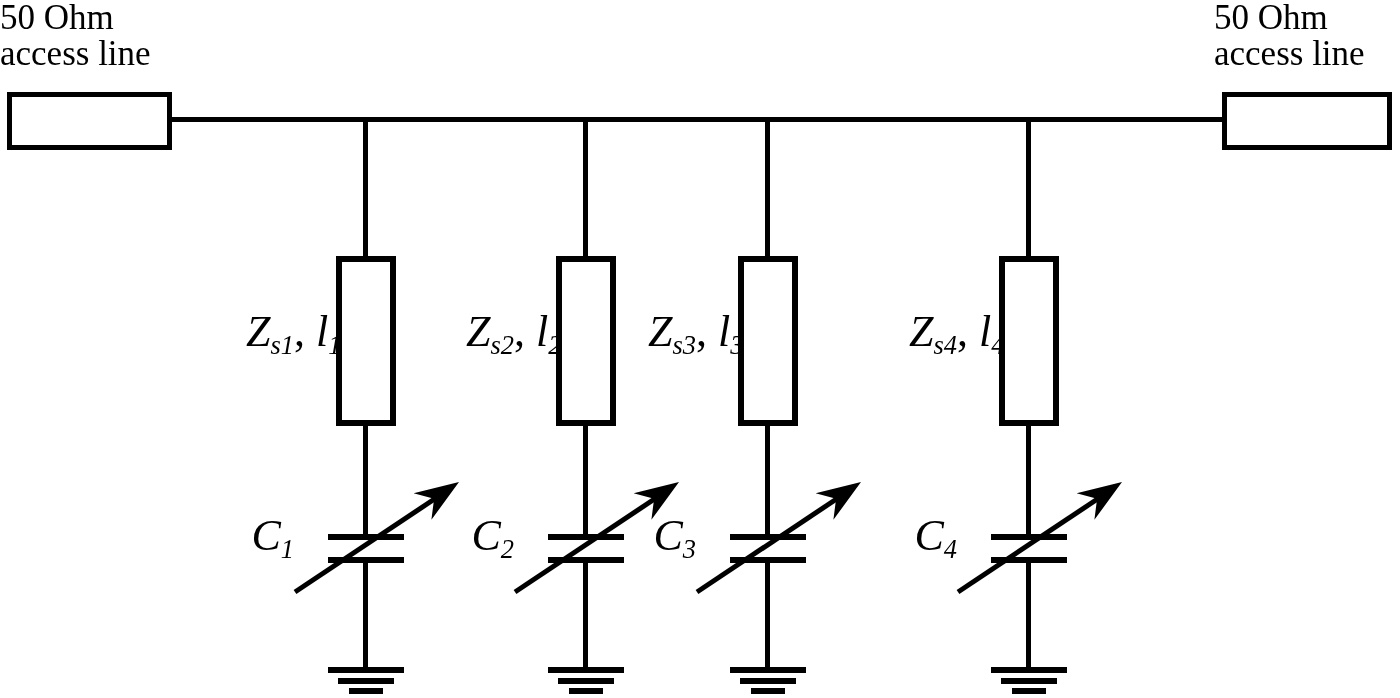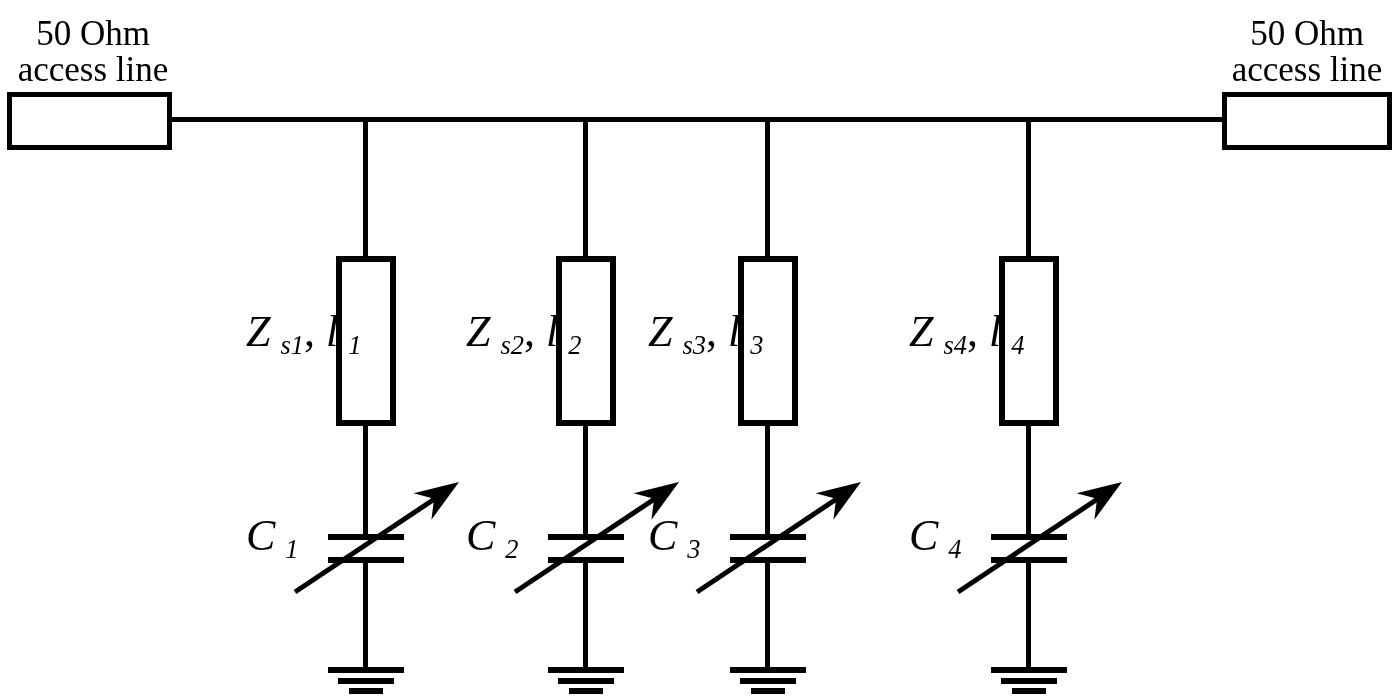--- a/index.html
+++ b/index.html
@@ -5,40 +5,40 @@
   html,body{margin:0;padding:0;}
   body{
     width:1400px;height:698px;position:relative;overflow:hidden;
     background:#ffffff;color:#000000;
     font-family:"Liberation Serif","DejaVu Serif",serif;
   }
   .wire-h{position:absolute;background:#000;height:5px;}
   .wire-v{position:absolute;background:#000;width:5px;}
   .tl-box{position:absolute;border:5px solid #000;background:#fff;box-sizing:border-box;}
   .access-label{
-    position:absolute;top:16px;width:186px;text-align:center;
+    position:absolute;top:0;width:186px;text-align:left;
     font-size:35px;line-height:36px;white-space:nowrap;
   }
   .stub{position:absolute;top:0;width:240px;height:698px;}
   .stub-box{
     position:absolute;left:90px;top:256px;width:60px;height:170px;
     border:6px solid #000;background:#fff;box-sizing:border-box;
   }
   .plate{position:absolute;left:82px;width:76px;height:6px;background:#000;}
   .gnd-bar{position:absolute;background:#000;height:6px;}
   .z-label{
     position:absolute;left:0;top:310px;width:82px;text-align:right;
     font-size:44px;line-height:1;white-space:nowrap;font-style:italic;
   }
   .c-label{
     position:absolute;left:0;top:514px;width:48px;text-align:right;
     font-size:44px;line-height:1;white-space:nowrap;font-style:italic;
   }
   .z-label sub,.c-label sub{
-    font-size:0.60em;vertical-align:-0.32em;line-height:0;font-style:italic;margin-left:10px;
+    font-size:0.60em;vertical-align:-0.32em;line-height:0;font-style:italic;
   }
   .sep{margin-right:0.25em;font-style:normal;}
   .arrow-svg{position:absolute;left:40px;top:466px;}
 </style>
 </head>
 <body>
 
 <div class="access-label" style="left:0px;">
   <div>50 Ohm</div>
   <div>access line</div>

